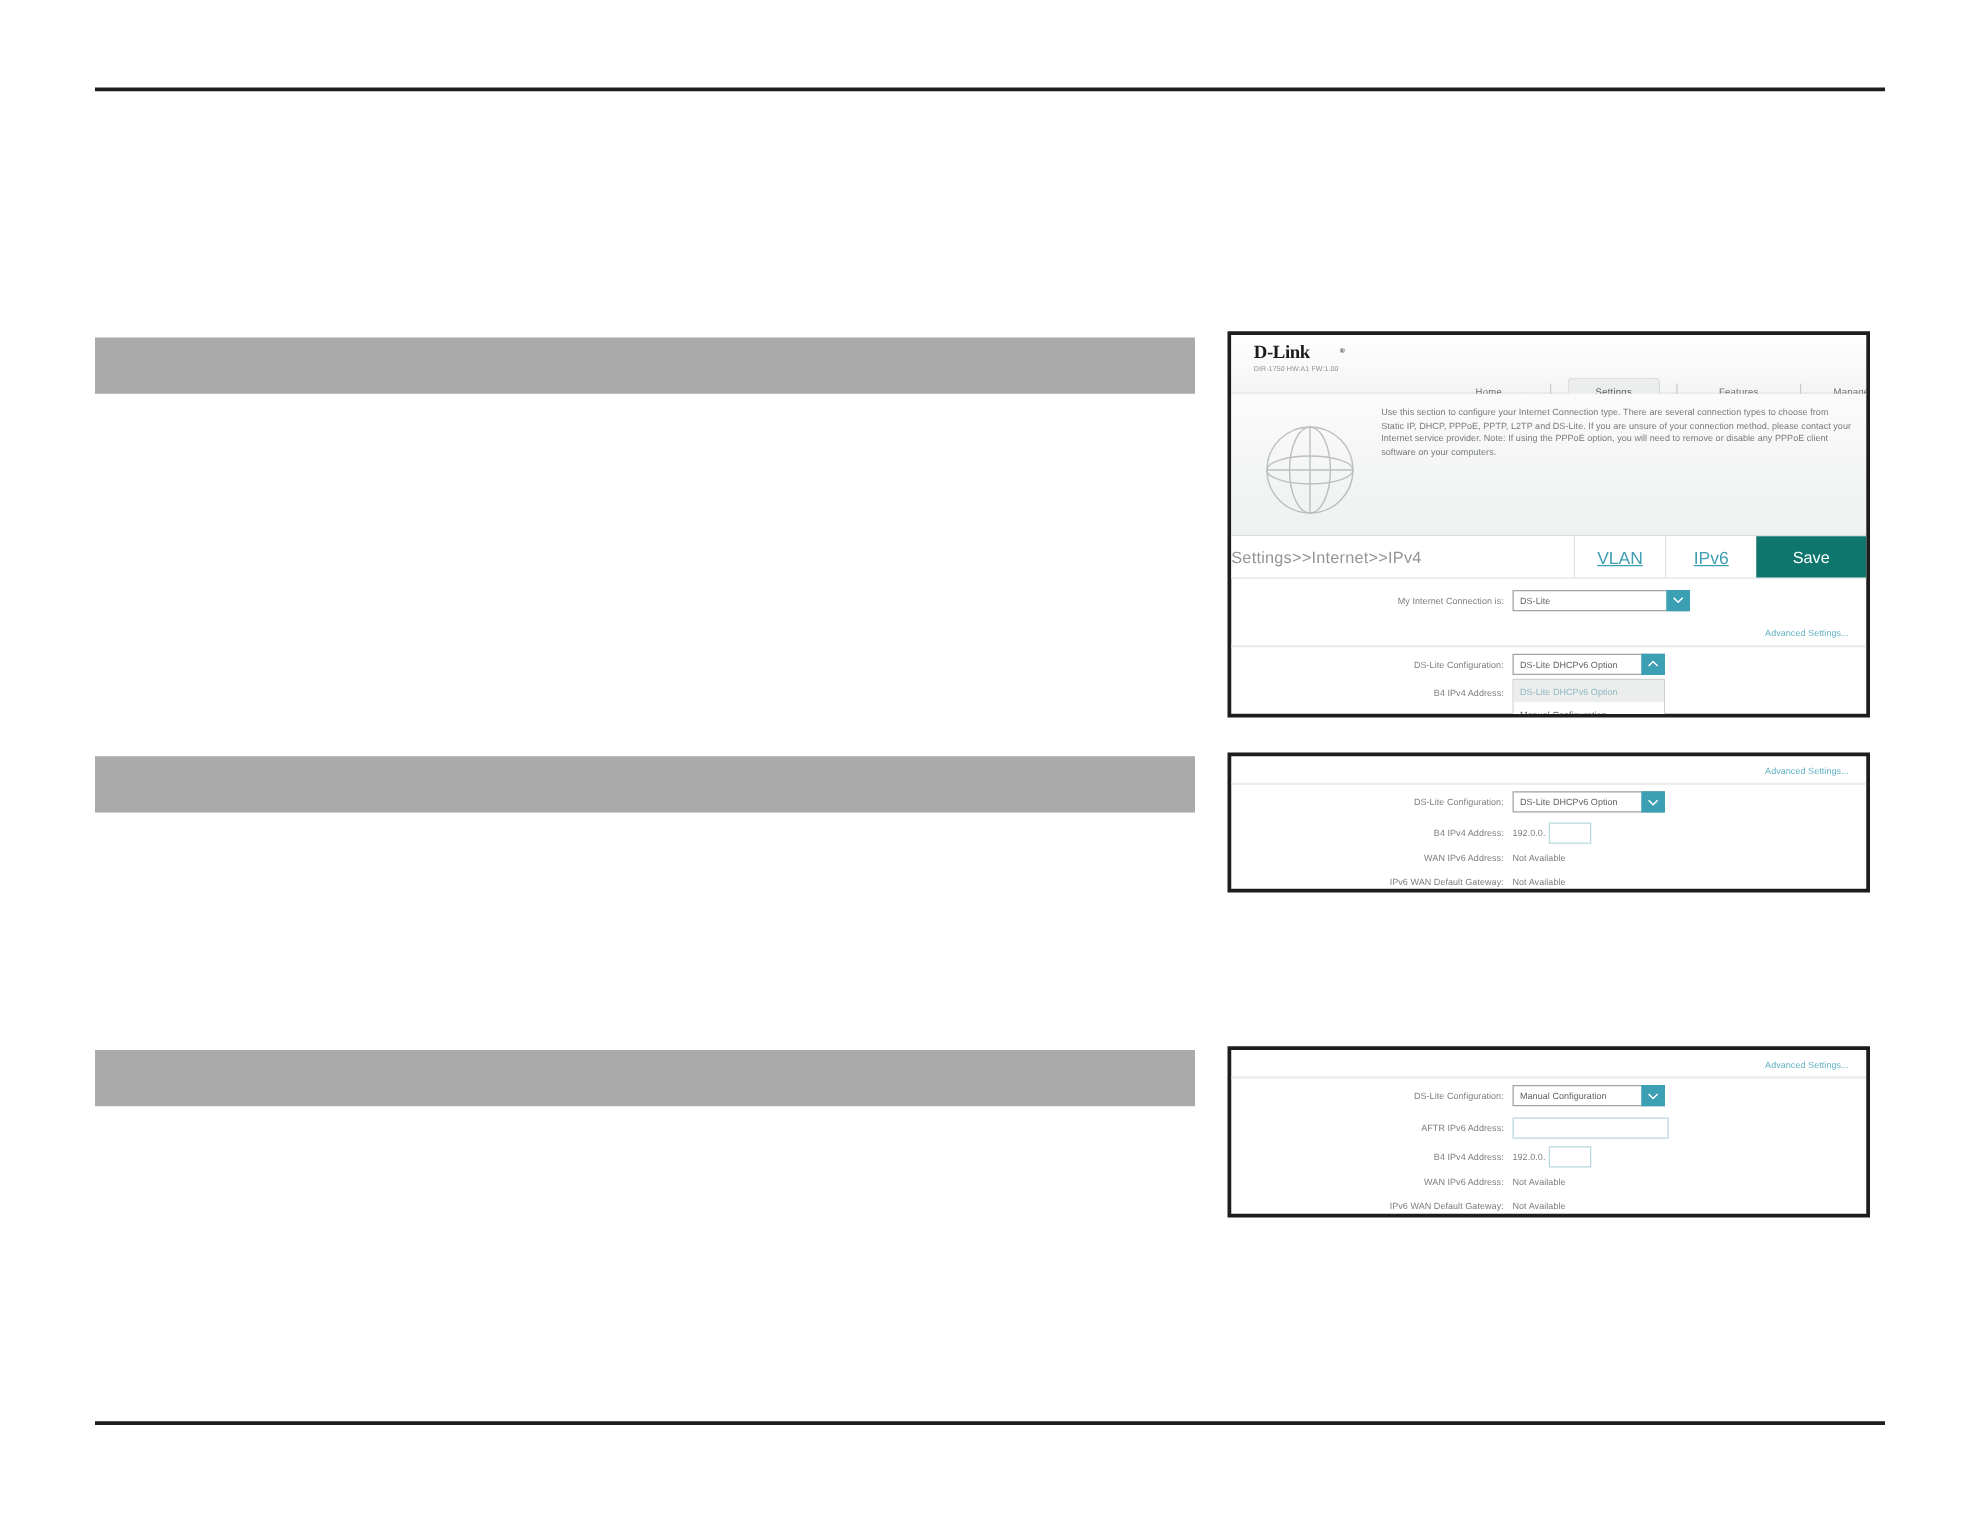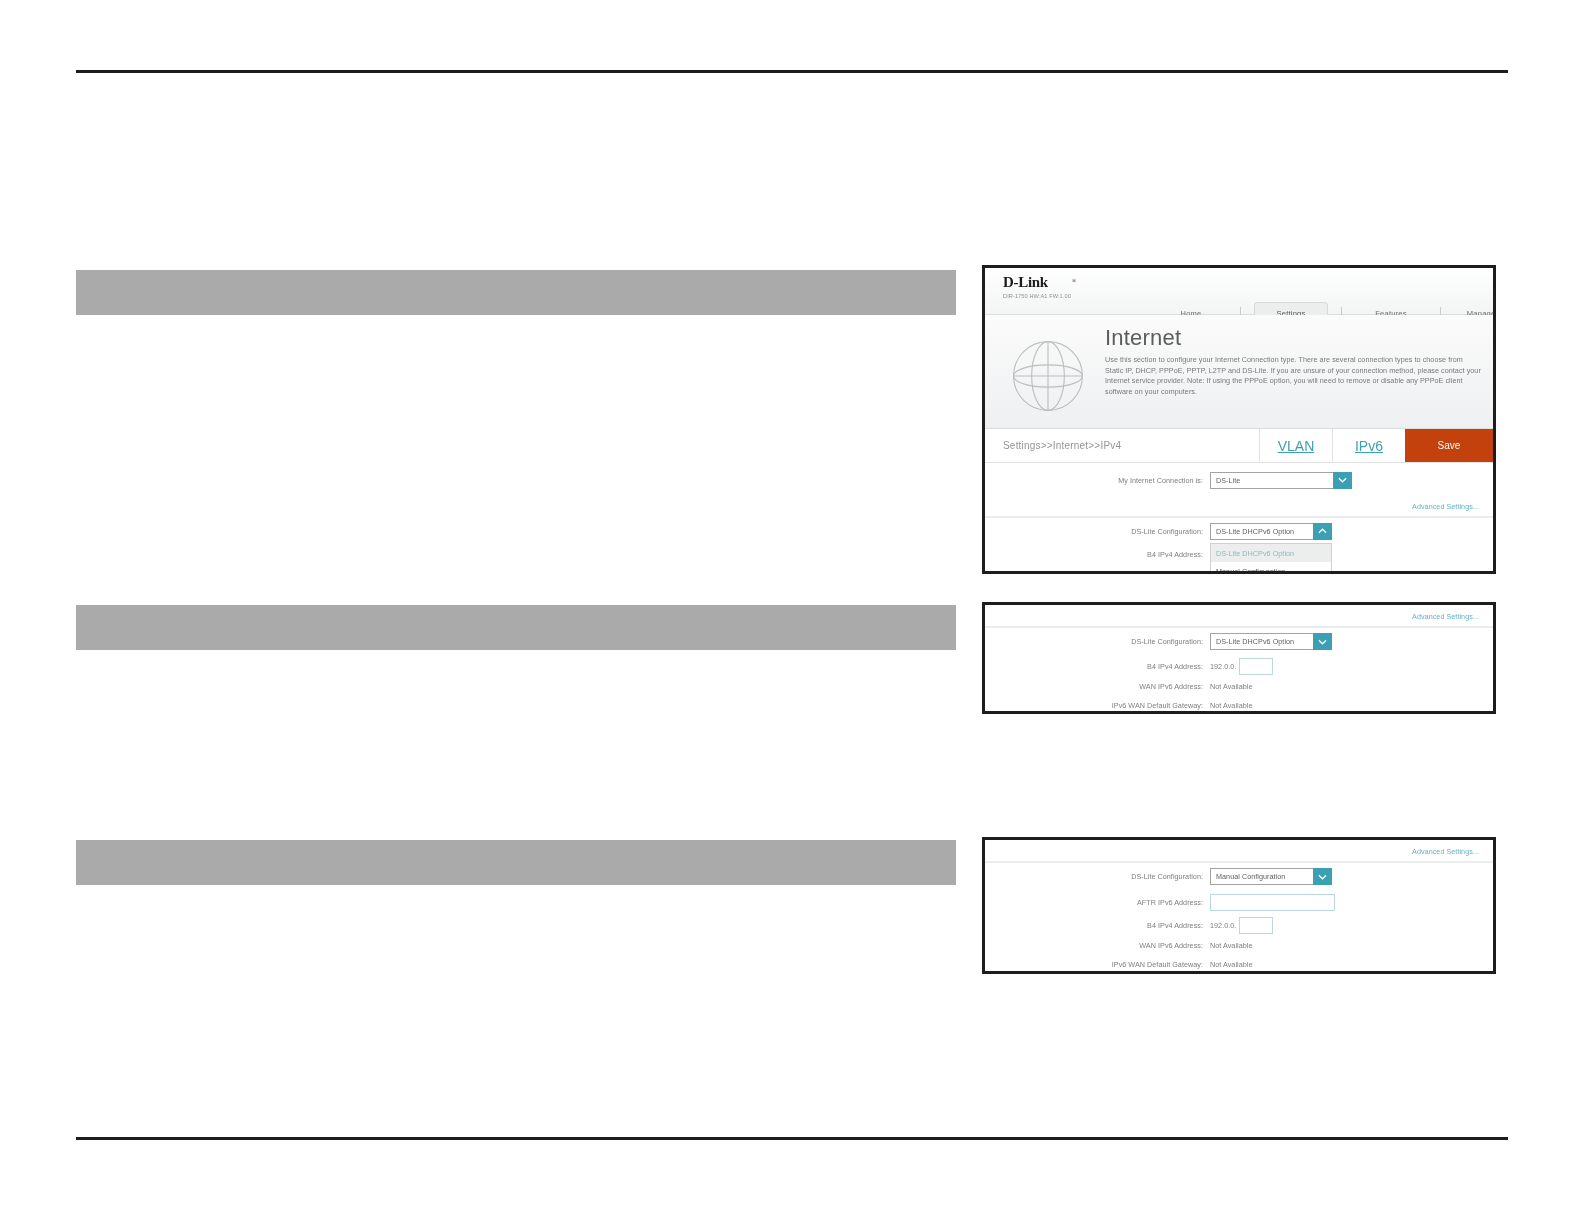--- a/index.html
+++ b/index.html
@@ -63,28 +63,28 @@
   .globe{position:absolute;left:20px;top:18px;width:86px;height:86px;opacity:.62;}
   .hero-body{position:absolute;left:120px;top:10px;right:10px;}
   .hero-title{
     font-size:22px;color:#5c5d5e;font-weight:normal;letter-spacing:.2px;
     line-height:26px;margin:0 0 4px 0;
   }
   .hero-desc{font-size:7.2px;color:#77797a;line-height:10.6px;letter-spacing:.05px;margin:0;max-width:392px;}
 
   
   .crumbbar{position:relative;height:33px;border-bottom:1px solid #e2e3e3;background:#fff;display:flex;}
-  .crumb{flex:1;display:flex;align-items:center;padding-left:18px;font-size:10px;color:#939596;letter-spacing:.2px;}
+  .crumb{flex:1;display:flex;align-items:center;font-size:13px;color:#939596;letter-spacing:.2px;}
   .crumb-btn{
     width:72px;display:flex;align-items:center;justify-content:center;
     border-left:1px solid #e2e3e3;font-size:14px;color:#3f9fb2;text-decoration:underline;
   }
   .crumb-save{
     width:88px;display:flex;align-items:center;justify-content:center;
-    background:#c2410c;color:#ffffff;font-size:10px;
+    background:#0f766e;color:#ffffff;font-size:13px;
   }
 
   
   .form{padding:0;}
   .row{display:flex;align-items:center;height:29px;position:relative;}
   .lbl{width:218px;text-align:right;padding-right:7px;font-size:7.2px;color:#7c7e7f;letter-spacing:.05px;}
   .sel{
     width:142px;height:17px;border:1px solid #a3a3a3;background:#fff;box-sizing:border-box;
     display:flex;align-items:center;position:relative;
   }
@@ -148,21 +148,20 @@
       <svg class="globe" viewBox="0 0 100 100">
         <g fill="none" stroke="#9a9c9d" stroke-width="1.3">
           <circle cx="50" cy="50" r="40"></circle>
           <ellipse cx="50" cy="50" rx="19" ry="40"></ellipse>
           <line x1="50" y1="10" x2="50" y2="90"></line>
           <line x1="10" y1="50" x2="90" y2="50"></line>
           <ellipse cx="50" cy="50" rx="40" ry="13"></ellipse>
         </g>
       </svg>
       <div class="hero-body">
-        <div class="hero-title">Internet</div>
         <p class="hero-desc">Use this section to configure your Internet Connection type. There are several connection types to choose from Static IP, DHCP, PPPoE, PPTP, L2TP and DS-Lite. If you are unsure of your connection method, please contact your Internet service provider. Note: If using the PPPoE option, you will need to remove or disable any PPPoE client software on your computers.</p>
       </div>
     </div>
 
     <div class="crumbbar">
       <div class="crumb">Settings&gt;&gt;Internet&gt;&gt;IPv4</div>
       <div class="crumb-btn">VLAN</div>
       <div class="crumb-btn">IPv6</div>
       <div class="crumb-save">Save</div>
     </div>

